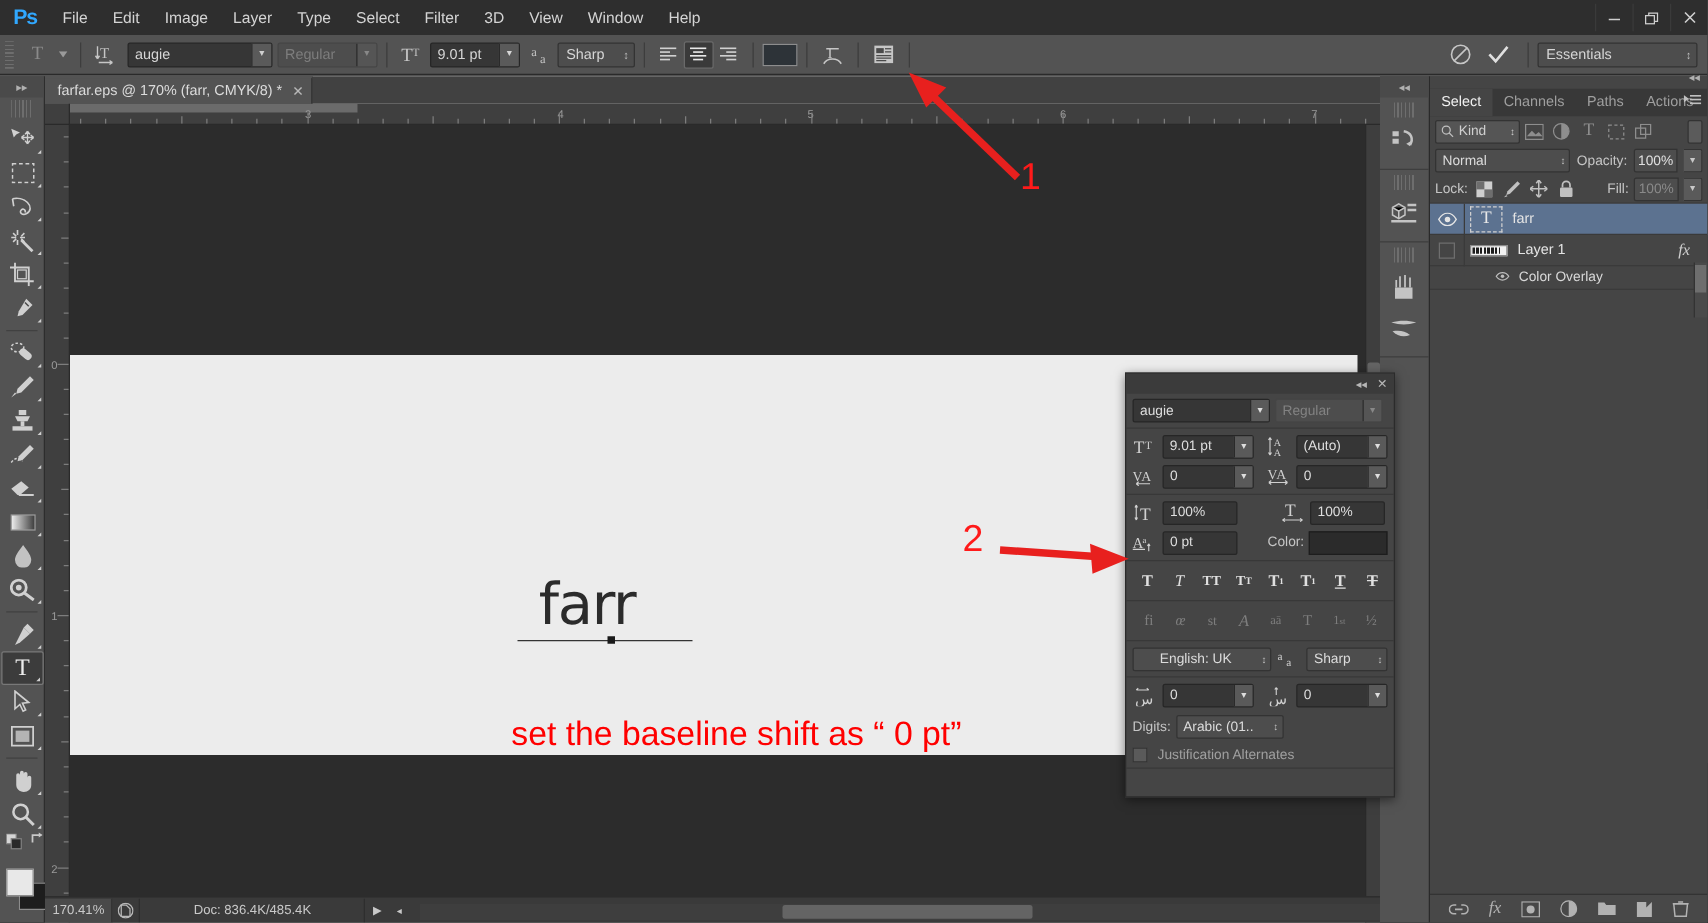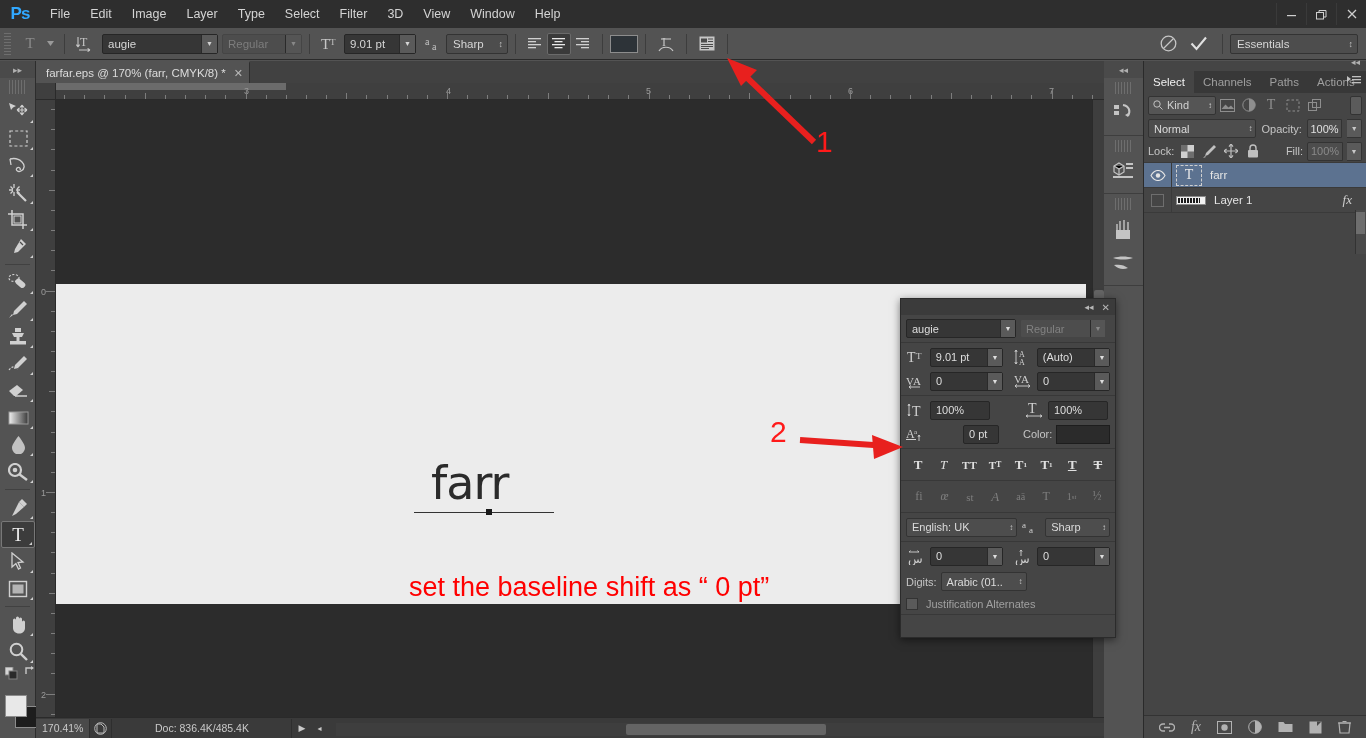--- a/index.html
+++ b/index.html
@@ -843,20 +843,29 @@
       <span class="eye-empty"></span>
     </div>
     <div class="thumb-img">
         <span class="dots"></span>
       </div>
     <span class="layer-name">Layer 1</span>
     <span class="fx-mark">fx</span>
   </div>
 
 
+  <div class="fx-row indent2">
+    <span class="eye-s">
+      <svg width="12" height="8" viewBox="0 0 12 8">
+          <path d="M1 4C2.2 2 4 1 6 1s3.8 1 5 3c-1.2 2-3 3-5 3S2.2 6 1 4z" fill="none" stroke="#bdbdbd"></path>
+          <circle cx="6" cy="4" r="1.4" fill="#bdbdbd"></circle>
+        </svg>
+    </span>
+    <span>Color Overlay</span>
+  </div>
 
 
   <div id="lp-scroll" style="top:149px;height:44px;">
     <div id="lp-scroll-thumb" style="top:2px;"></div>
   </div>
 
   <div id="lp-footer">
     <span class="ft-icon">
       <svg width="16" height="11" viewBox="0 0 16 11">
           <path d="M6 2H4a3.5 3.5 0 000 7h2M10 2h2a3.5 3.5 0 010 7h-2M5 5.5h6" fill="none" stroke="#b2b2b2" stroke-width="1.3"></path>
@@ -985,21 +994,21 @@
     </div>
     <div class="cp-row">
       <span class="cp-ic">
         <svg width="20" height="16" viewBox="0 0 20 16">
             <text x="0" y="12" font-family="Liberation Serif, serif" font-size="12" fill="#d0d0d0">A</text>
             <text x="8" y="8" font-family="Liberation Serif, serif" font-size="7" fill="#d0d0d0">a</text>
             <path d="M0 13.5h10" stroke="#d0d0d0" stroke-width="1"></path>
             <path d="M13 15V9M13 9l-1 1.8M13 9l1 1.8" stroke="#d0d0d0" stroke-width="0.9" fill="none"></path>
           </svg>
       </span>
-      <div class="cp-plain" style="width:36px;margin-left:33px;">0 pt</div>
+      <div class="cp-plain" style="width:60px;">0 pt</div>
       <span class="lbl" style="margin-left:20px;">Color:</span>
       <div id="colorswatch"></div>
     </div>
   </div>
 
   <div class="cp-sec" style="display:flex;justify-content:space-between;padding:5px 6px;">
     <span class="styleglyph" style="font-weight:bold;">T</span>
     <span class="styleglyph" style="font-style:italic;">T</span>
     <span class="styleglyph" style="font-weight:bold;font-size:11px;">TT</span>
     <span class="styleglyph" style="font-weight:bold;font-size:11px;">T<span style="font-size:8px;">T</span></span>
@@ -1015,21 +1024,21 @@
     <span class="styleglyph off" style="font-size:11px;">st</span>
     <span class="styleglyph off" style="font-style:italic;font-size:13px;">A</span>
     <span class="styleglyph off" style="font-size:10px;">aā</span>
     <span class="styleglyph off" style="font-size:12px;">T</span>
     <span class="styleglyph off" style="font-size:10px;">1<sup style="font-size:7px;">st</sup></span>
     <span class="styleglyph off" style="font-size:12px;">½</span>
   </div>
 
   <div class="cp-sec">
     <div class="cp-row">
-      <div class="cp-sel" style="width:118px;">
+      <div class="cp-sel" style="width:118px;justify-content:center;">
         <span>English: UK</span>
       </div>
       <span class="cp-ic">
         <svg width="20" height="15" viewBox="0 0 20 15">
             <text x="1" y="8" font-family="Liberation Serif, serif" font-size="9" fill="#d0d0d0">a</text>
             <text x="8" y="13" font-family="Liberation Serif, serif" font-size="9" fill="#d0d0d0">a</text>
           </svg>
       </span>
       <div class="cp-sel" style="width:68px;">
         <span>Sharp</span>

